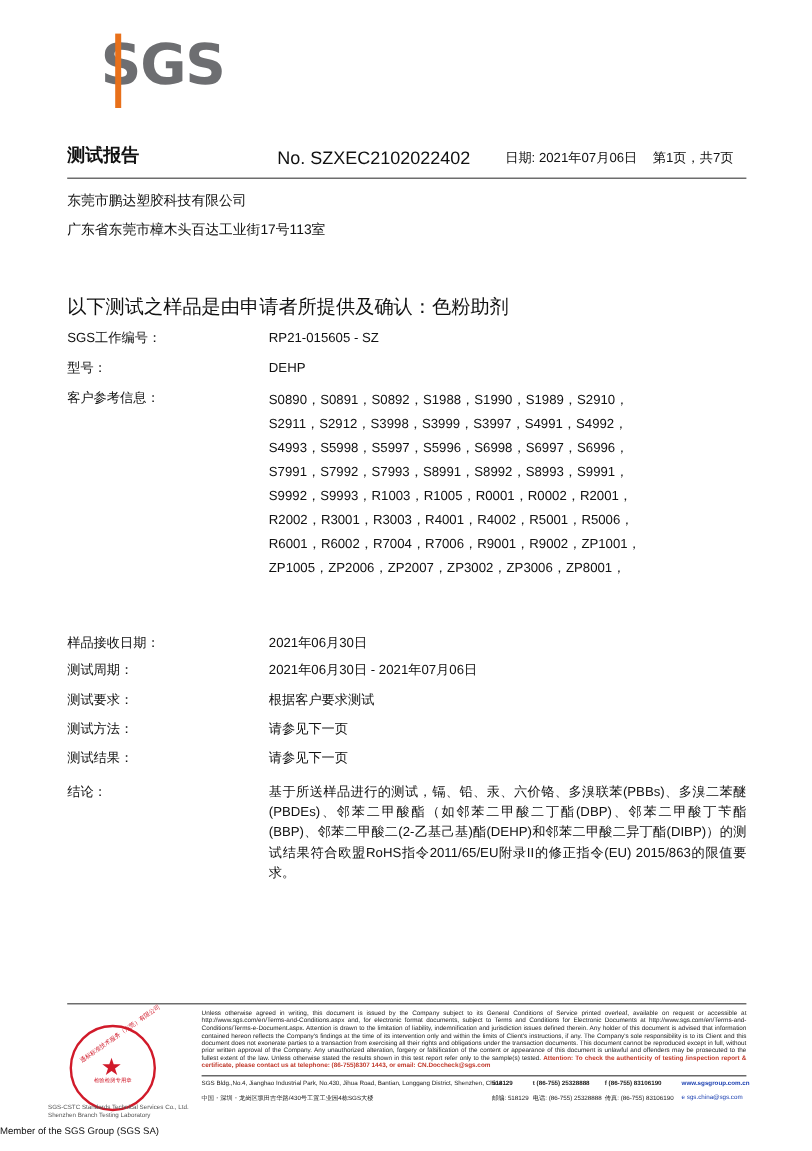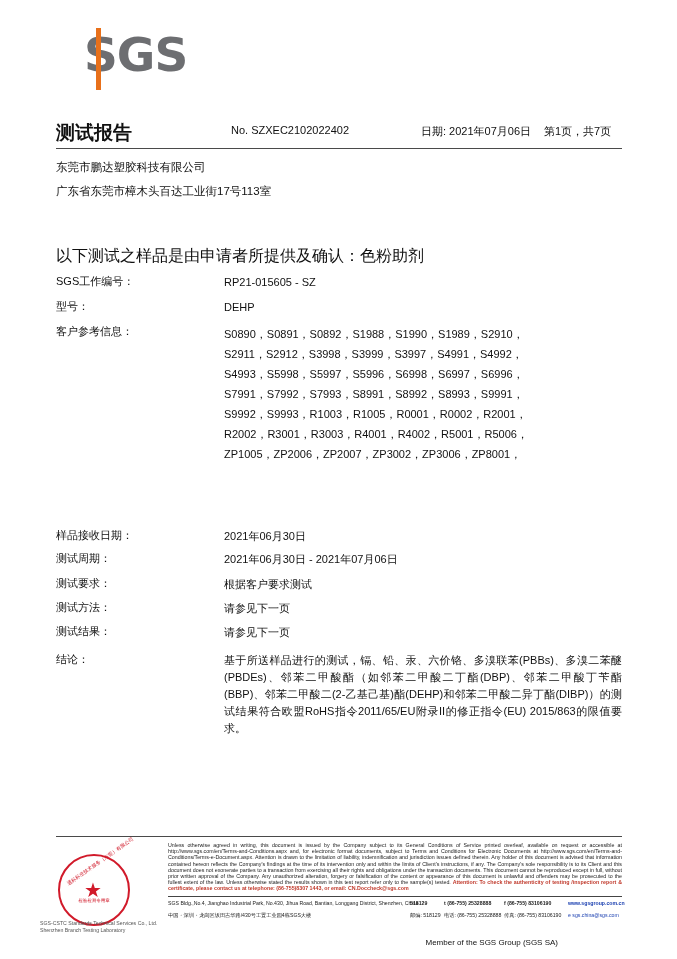--- a/index.html
+++ b/index.html
@@ -52,29 +52,29 @@
     position: absolute;
     left: 56px;
     top: 122px;
     width: 566px;
     height: 22px;
   }
   .doc-title {
     position: absolute;
     left: 0;
     top: -2px;
-    font-size: 19px;
+    font-size: 15px;
     font-weight: bold;
     color: #111;
   }
   .doc-no {
     position: absolute;
     left: 175px;
     top: 2px;
-    font-size: 11px;
+    font-size: 15px;
   }
   .doc-date {
     position: absolute;
     left: 365px;
     top: 2px;
     font-size: 11px;
   }
   .doc-page {
     position: absolute;
     left: 488px;
@@ -260,22 +260,21 @@
     left: 168px;
     width: 454px;
     font-size: 5.2px;
     color: #222;
   }
   .footer-line2 { top: 912px; }
   .member-line {
     position: absolute;
     left: 0;
     top: 938px;
-    width: 558px;
-    text-align: right;
+    width: 640px;
     font-size: 8px;
     color: #111;
   }
   .col-r {
     position: absolute;
   }
 </style>
 </head>
 <body>
 
@@ -310,20 +309,21 @@
 
   <div class="kv" style="top:324px;">
     <div class="k">客户参考信息：</div>
     <div class="v">
       <div class="ref-line">S0890，S0891，S0892，S1988，S1990，S1989，S2910，</div>
       <div class="ref-line">S2911，S2912，S3998，S3999，S3997，S4991，S4992，</div>
       <div class="ref-line">S4993，S5998，S5997，S5996，S6998，S6997，S6996，</div>
       <div class="ref-line">S7991，S7992，S7993，S8991，S8992，S8993，S9991，</div>
       <div class="ref-line">S9992，S9993，R1003，R1005，R0001，R0002，R2001，</div>
       <div class="ref-line">R2002，R3001，R3003，R4001，R4002，R5001，R5006，</div>
+      <div class="ref-line">R6001，R6002，R7004，R7006，R9001，R9002，ZP1001，</div>
       <div class="ref-line">ZP1005，ZP2006，ZP2007，ZP3002，ZP3006，ZP8001，</div>
     </div>
   </div>
 
   <div class="kv" style="top:528px;">
     <div class="k">样品接收日期：</div>
     <div class="v">2021年06月30日</div>
   </div>
   <div class="kv" style="top:551px;">
     <div class="k">测试周期：</div>

